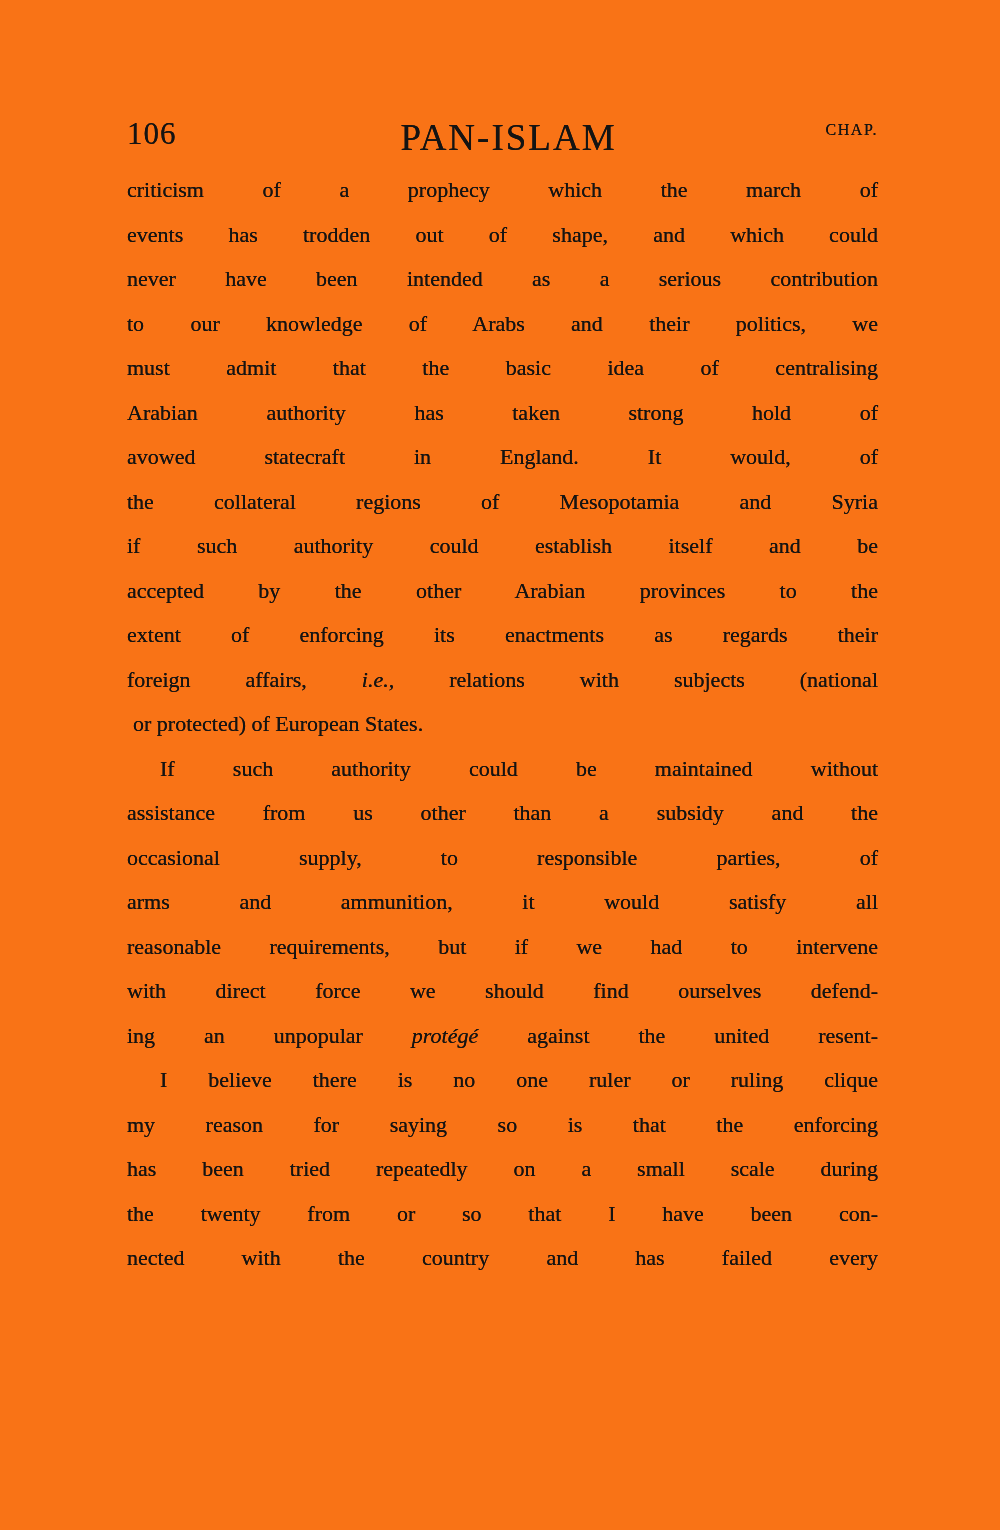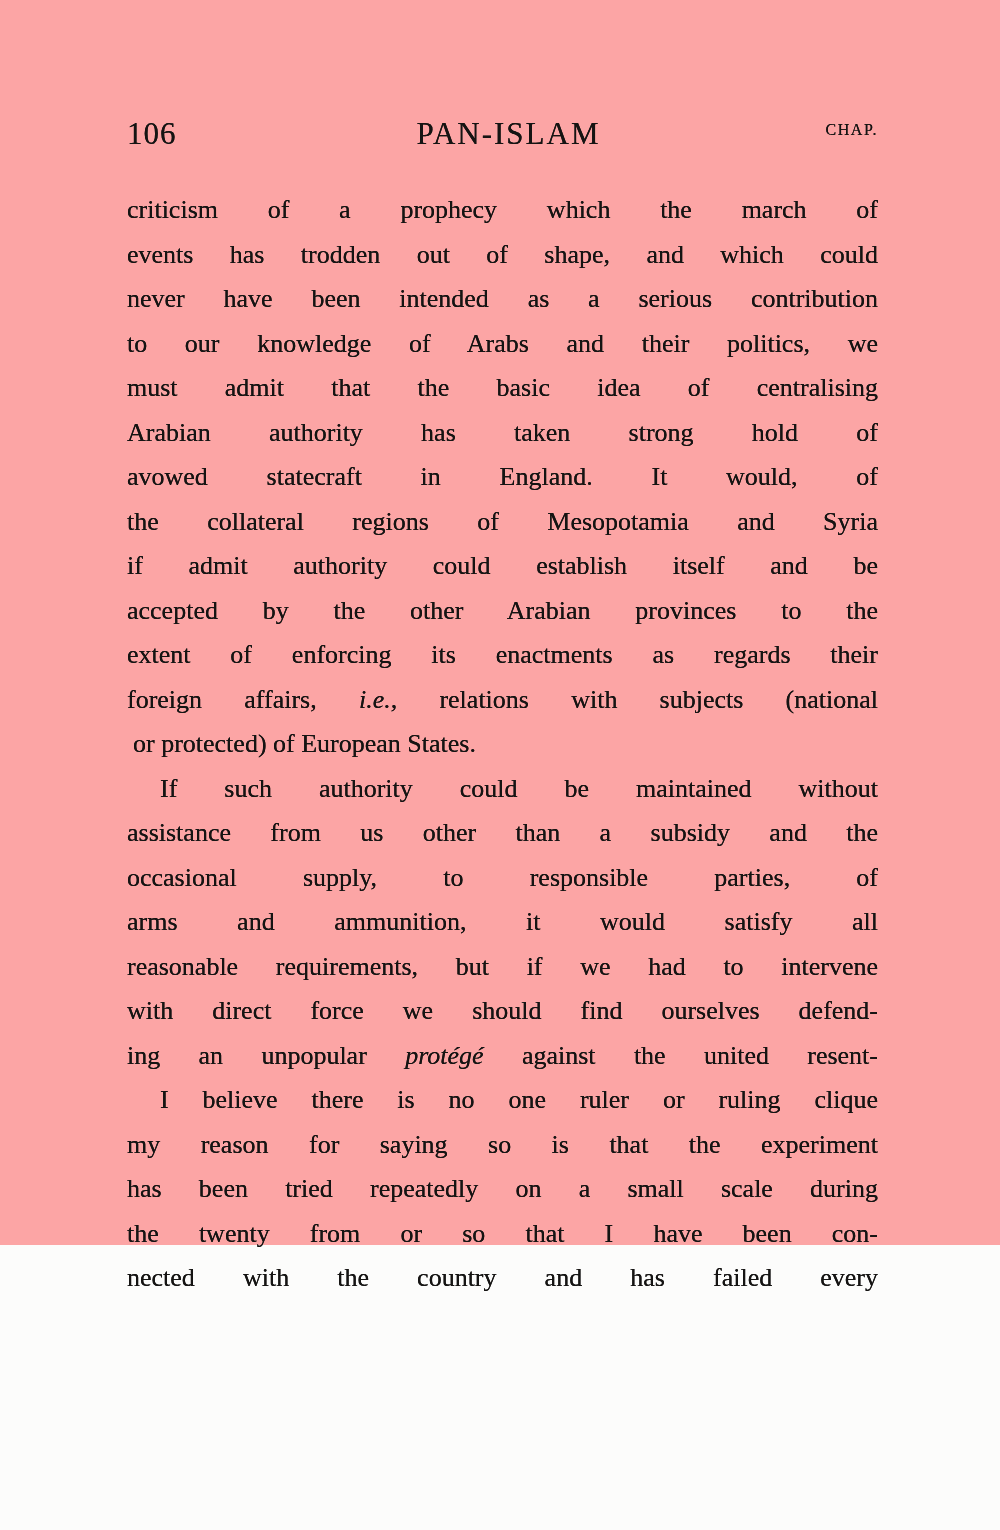--- a/index.html
+++ b/index.html
@@ -6,22 +6,22 @@
     margin: 0;
     padding: 0;
     width: 1000px;
     height: 1530px;
     background: #fcfcfb;
     overflow: hidden;
   }
   .scan-page {
     position: relative;
     width: 1000px;
-    height: 1245px;
-    background: #fca5a5;
+    height: 1530px;
+    background: #f97316;
     color: #151413;
     font-family: "Liberation Serif", "DejaVu Serif", serif;
   }
   .running-header {
     position: absolute;
     left: 127px;
     top: 116px;
     width: 751px;
     height: 44px;
   }
@@ -32,38 +32,38 @@
     font-size: 31px;
     letter-spacing: 1px;
     text-shadow: 0 0 0.4px currentColor;
   }
   .page-title {
     position: absolute;
     left: 12px;
     right: 0;
     top: 0;
     text-align: center;
-    font-size: 31px;
+    font-size: 37px;
     letter-spacing: 2px;
     text-shadow: 0 0 0.5px currentColor;
   }
   .chapter-label {
     position: absolute;
     right: 0;
     top: 5px;
     font-size: 16px;
     letter-spacing: 1.5px;
     text-shadow: 0 0 0.4px currentColor;
   }
   .page-body {
     position: absolute;
     left: 127px;
-    top: 188px;
+    top: 168px;
     width: 751px;
-    font-size: 26px;
+    font-size: 22px;
     line-height: 44.5px;
     text-shadow: 0 0 0.45px currentColor;
   }
   .paragraph { margin: 0; }
   .line {
     text-align: justify;
     text-align-last: justify;
     text-justify: inter-word;
     white-space: normal;
   }
@@ -89,36 +89,36 @@
   <div class="page-body">
       <div class="paragraph">
         <div class="line"><span>criticism of a prophecy which the march of</span></div>
         <div class="line"><span>events has trodden out of shape, and which could</span></div>
         <div class="line"><span>never have been intended as a serious contribution</span></div>
         <div class="line"><span>to our knowledge of Arabs and their politics, we</span></div>
         <div class="line"><span>must admit that the basic idea of centralising</span></div>
         <div class="line"><span>Arabian authority has taken strong hold of</span></div>
         <div class="line"><span>avowed statecraft in England.  It would, of</span></div>
         <div class="line"><span>the collateral regions of Mesopotamia and Syria</span></div>
-        <div class="line"><span>if admit authority could establish itself and be</span></div>
+        <div class="line"><span>if such authority could establish itself and be</span></div>
         <div class="line"><span>accepted by the other Arabian provinces to the</span></div>
         <div class="line"><span>extent of enforcing its enactments as regards their</span></div>
         <div class="line"><span>foreign affairs, </span><span class="italic">i.e.,</span><span> relations with subjects (national</span></div>
         <div class="line no-just"><span>or protected) of European States.</span></div>
       </div>
       <div class="paragraph">
         <div class="line indent"><span>If such authority could be maintained without</span></div>
         <div class="line"><span>assistance from us other than a subsidy and the</span></div>
         <div class="line"><span>occasional supply, to responsible parties, of</span></div>
         <div class="line"><span>arms and ammunition, it would satisfy all</span></div>
         <div class="line"><span>reasonable requirements, but if we had to intervene</span></div>
         <div class="line"><span>with direct force we should find ourselves defend-</span></div>
         <div class="line"><span>ing an unpopular </span><span class="italic">protégé</span><span> against the united resent-</span></div>
       </div>
       <div class="paragraph">
         <div class="line indent"><span>I believe there is no one ruler or ruling clique</span></div>
-        <div class="line"><span>my reason for saying so is that the experiment</span></div>
+        <div class="line"><span>my reason for saying so is that the enforcing</span></div>
         <div class="line"><span>has been tried repeatedly on a small scale during</span></div>
         <div class="line"><span>the twenty from or so that I have been con-</span></div>
         <div class="line"><span>nected with the country and has failed  every</span></div>
       </div>
     </div>
 </div>
 
 </body></html>

